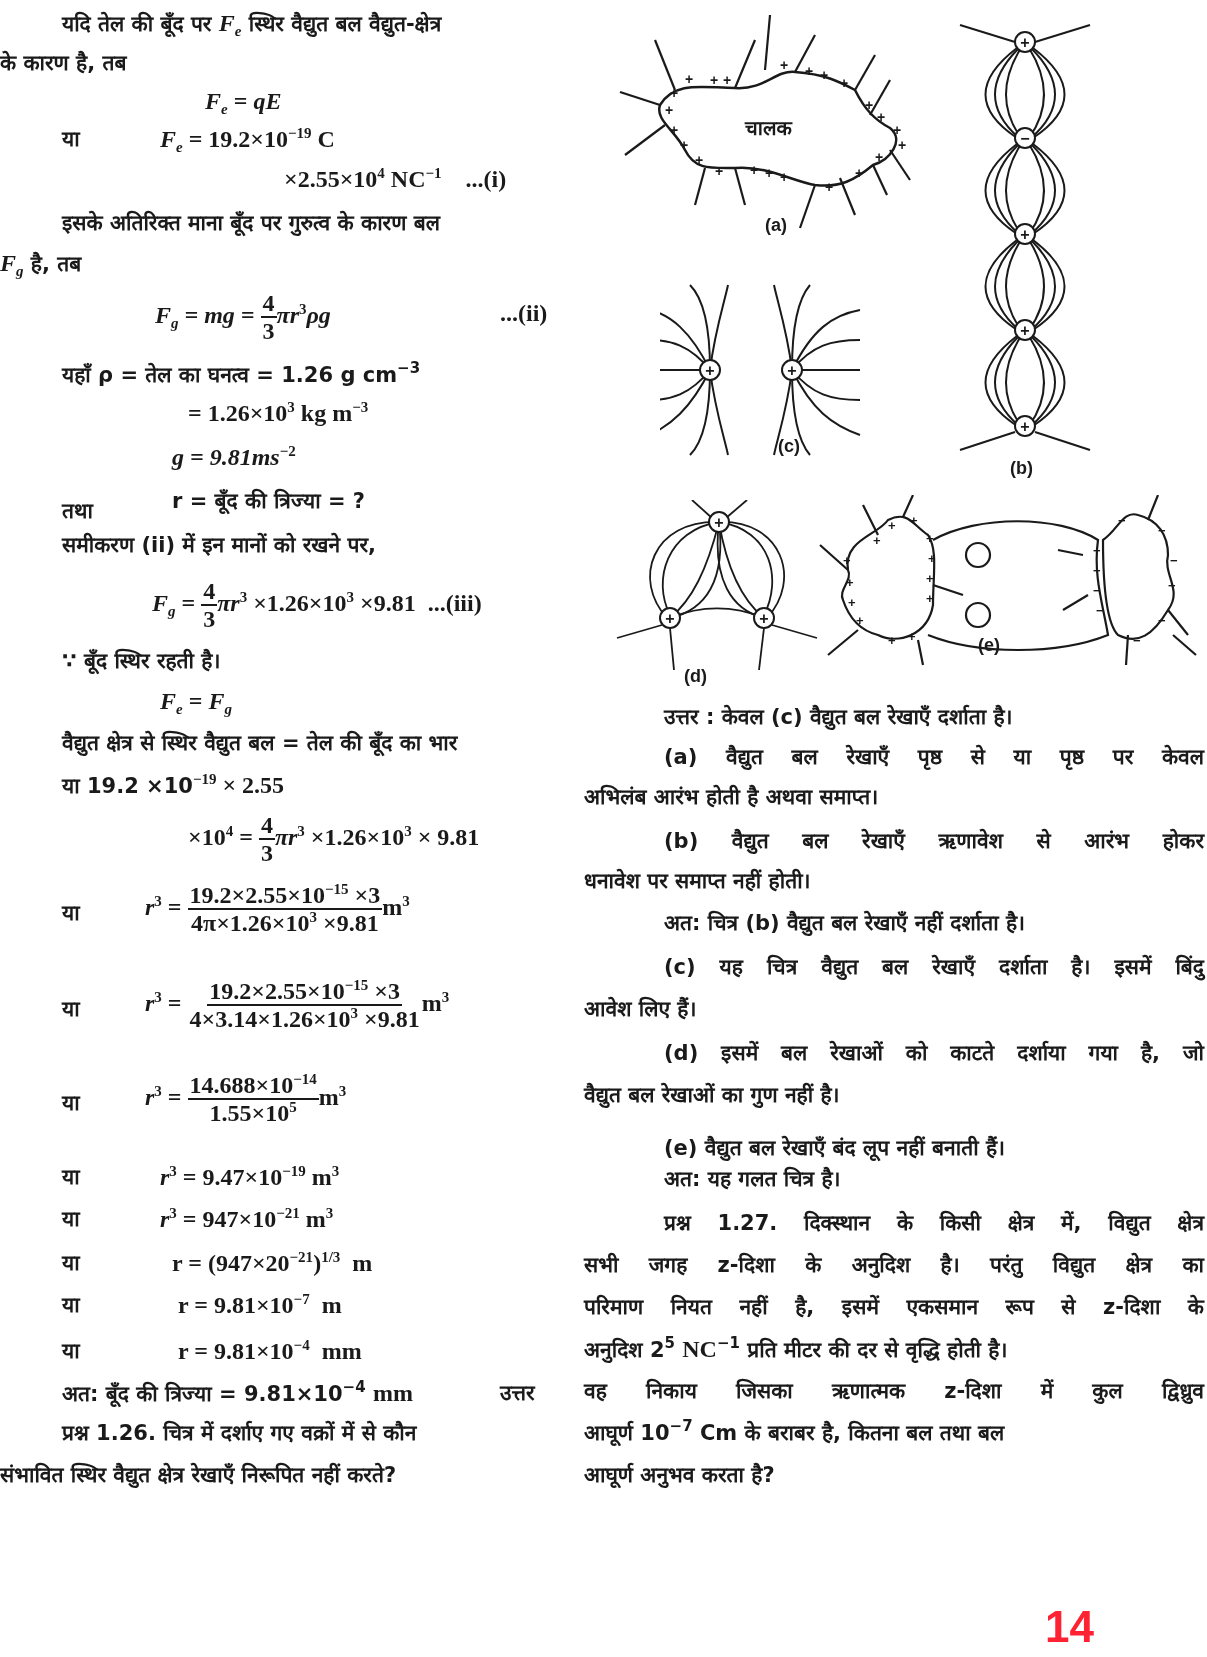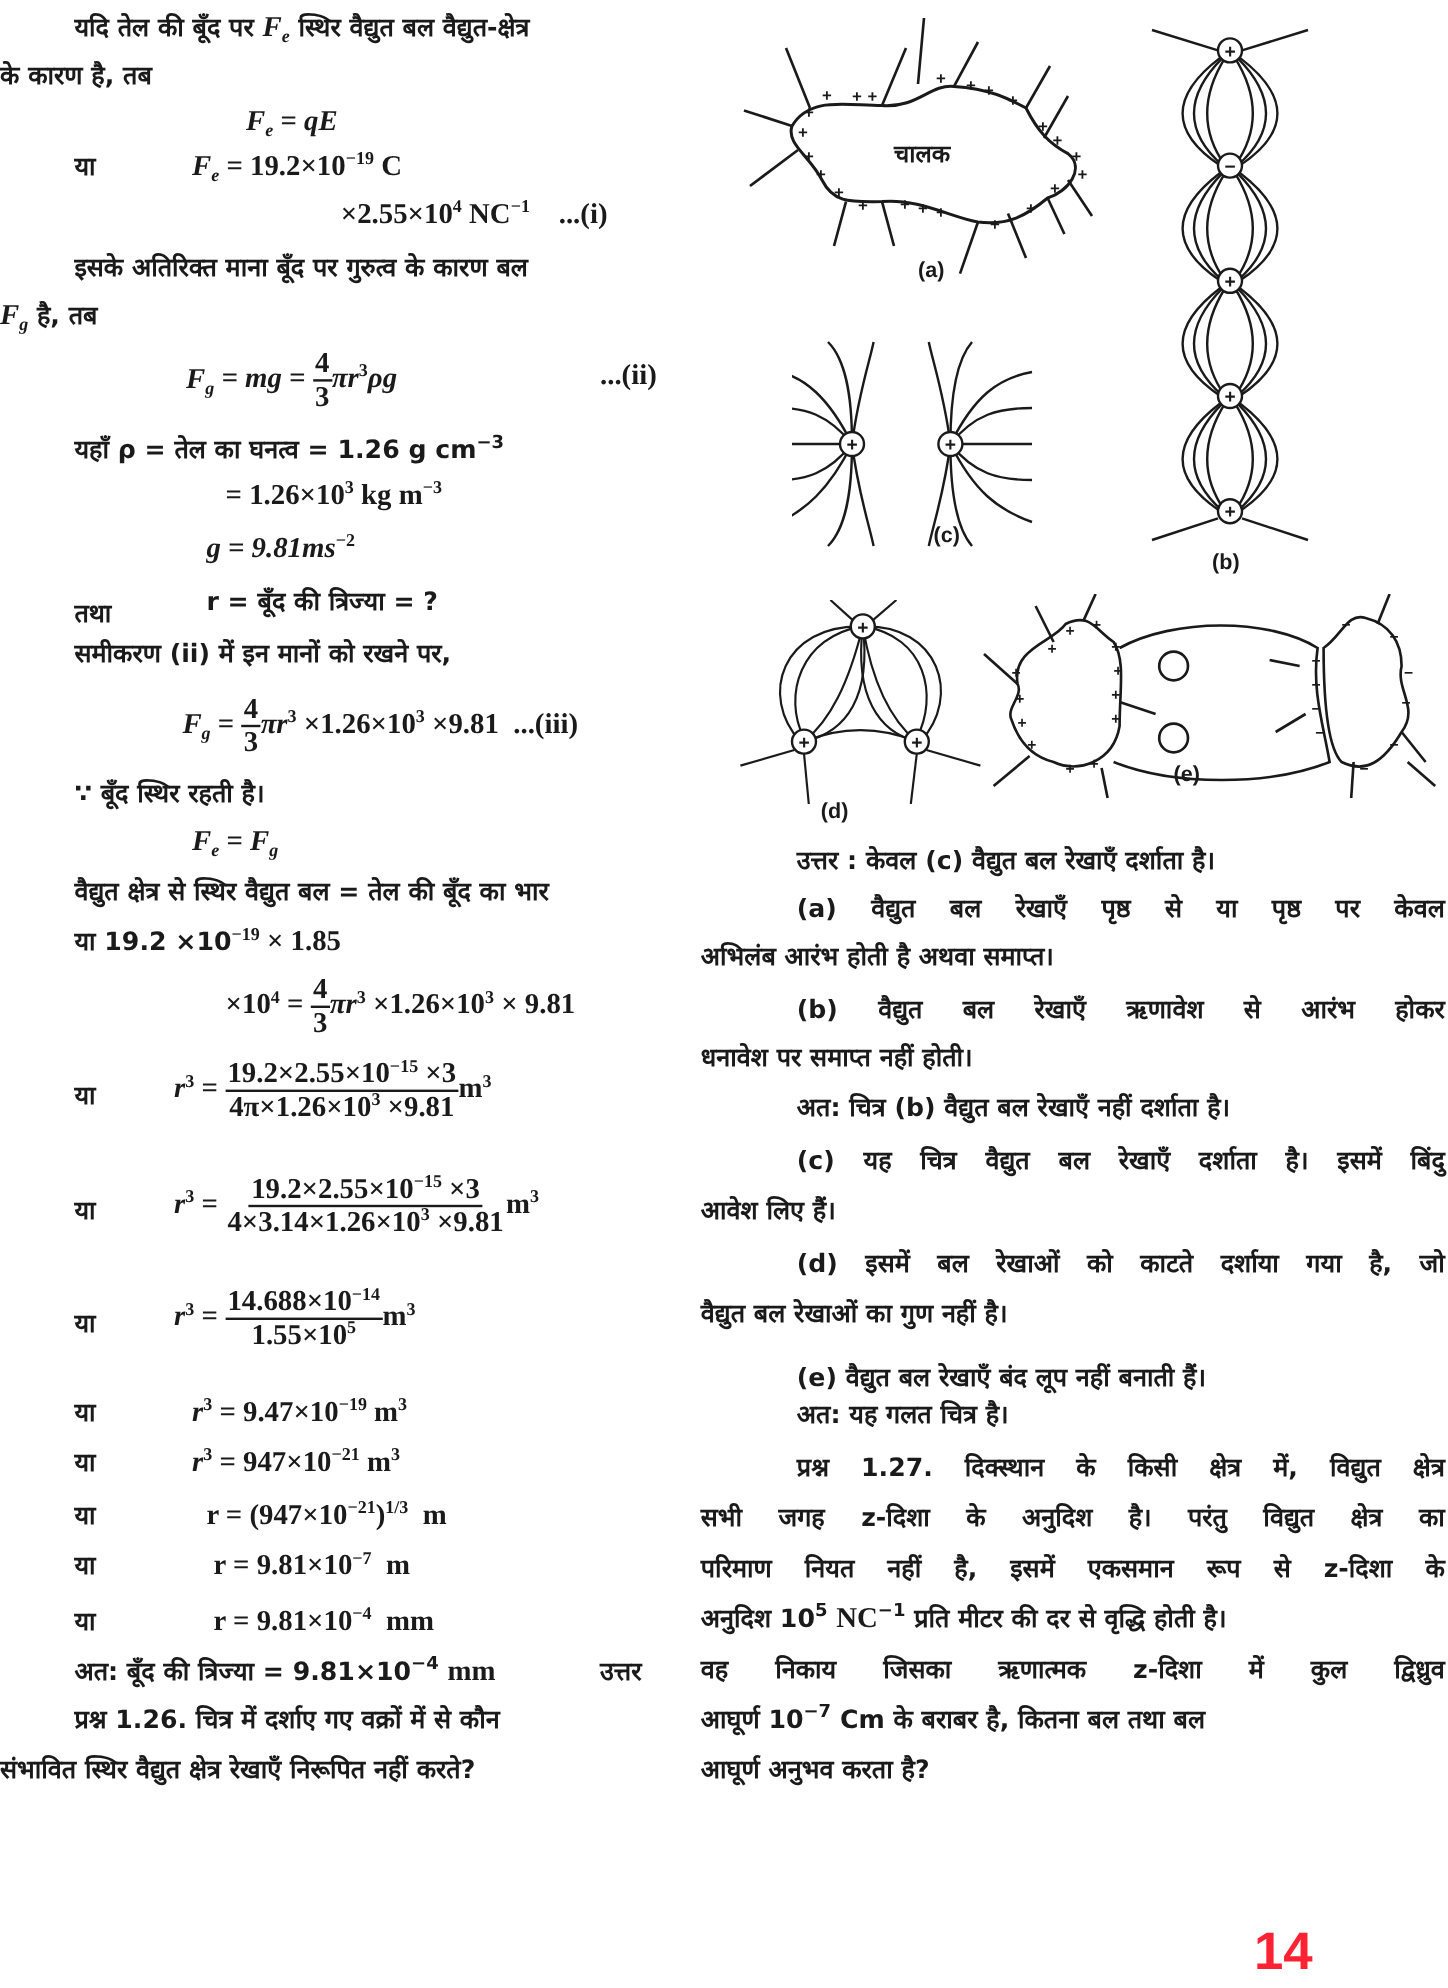--- a/index.html
+++ b/index.html
@@ -86,21 +86,21 @@
       </span><span class="mi">πr</span><sup>3</sup> <span>×1.26×10</span><sup>3</sup> <span>×9.81</span>
     <span style="margin-left:6px;">...(iii)</span>
   </div>
 
   <div class="ln hi" style="left:62px; top:646px;">∵  बूँद स्थिर रहती है।</div>
   <div class="ln m" style="left:160px; top:686px;">
     <span class="mi">F<sub>e</sub></span> <span>=</span> <span class="mi">F<sub>g</sub></span>
   </div>
   <div class="ln hi" style="left:62px; top:728px;">वैद्युत क्षेत्र से स्थिर वैद्युत बल = तेल की बूँद का भार</div>
   <div class="ln m" style="left:62px; top:770px;">
-    <span class="hi">या 19.2 ×10</span><sup>−19</sup> <span>× 1.85</span>
+    <span class="hi">या 19.2 ×10</span><sup>−19</sup> <span>× 2.55</span>
   </div>
   <div class="ln m" style="left:188px; top:812px;">
     <span>×10</span><sup>4</sup> <span>=</span>
     <span class="frac">
         <span class="num">4</span>
         <span class="den">3</span>
       </span><span class="mi">πr</span><sup>3</sup> <span>×1.26×10</span><sup>3</sup> <span>× 9.81</span>
   </div>
 
   <div class="ln hi" style="left:62px; top:898px;">या</div>
@@ -133,21 +133,21 @@
   <div class="ln hi" style="left:62px; top:1162px;">या</div>
   <div class="ln m" style="left:160px; top:1162px;">
     <span class="mi">r</span><sup>3</sup> <span>= 9.47×10</span><sup>−19</sup> m<sup>3</sup>
   </div>
   <div class="ln hi" style="left:62px; top:1204px;">या</div>
   <div class="ln m" style="left:160px; top:1204px;">
     <span class="mi">r</span><sup>3</sup> <span>= 947×10</span><sup>−21</sup> m<sup>3</sup>
   </div>
   <div class="ln hi" style="left:62px; top:1248px;">या</div>
   <div class="ln m" style="left:172px; top:1248px;">
-    <span>r = (947×10</span><sup>−21</sup><span>)</span><sup>1/3</sup>&nbsp; <span>m</span>
+    <span>r = (947×20</span><sup>−21</sup><span>)</span><sup>1/3</sup>&nbsp; <span>m</span>
   </div>
   <div class="ln hi" style="left:62px; top:1290px;">या</div>
   <div class="ln m" style="left:178px; top:1290px;">
     <span>r = 9.81×10</span><sup>−7</sup>&nbsp; <span>m</span>
   </div>
   <div class="ln hi" style="left:62px; top:1336px;">या</div>
   <div class="ln m" style="left:178px; top:1336px;">
     <span>r = 9.81×10</span><sup>−4</sup>&nbsp; <span>mm</span>
   </div>
 
@@ -374,21 +374,21 @@
   <div class="ln hi" style="left:-28px; top:994px;">आवेश लिए हैं।</div>
   <div class="ln hi just" style="left:52px; top:1038px; width:540px;">(d) इसमें बल रेखाओं को काटते दर्शाया गया है, जो</div>
   <div class="ln hi" style="left:-28px; top:1080px;">वैद्युत बल रेखाओं का गुण नहीं है।</div>
   <div class="ln hi" style="left:52px; top:1122px;margin-top:11px;">(e) वैद्युत बल रेखाएँ बंद लूप नहीं बनाती हैं।</div>
   <div class="ln hi" style="left:52px; top:1164px;">अत: यह गलत चित्र है।</div>
 
   <div class="ln hi just" style="left:52px; top:1208px; width:540px;">प्रश्न 1.27. दिक्स्थान के किसी क्षेत्र में, विद्युत क्षेत्र</div>
   <div class="ln hi just" style="left:-28px; top:1250px; width:620px;">सभी जगह z-दिशा के अनुदिश है। परंतु विद्युत क्षेत्र का</div>
   <div class="ln hi just" style="left:-28px; top:1292px; width:620px;">परिमाण नियत नहीं है, इसमें एकसमान रूप से z-दिशा के</div>
   <div class="ln hi" style="left:-28px; top:1334px;">
-    <span>अनुदिश 10</span><sup>5</sup>
+    <span>अनुदिश 2</span><sup>5</sup>
     <span class="m">NC</span><sup>−1</sup>
     <span>प्रति मीटर की दर से वृद्धि होती है।</span>
   </div>
   <div class="ln hi just" style="left:-28px; top:1376px; width:620px;">वह निकाय जिसका ऋणात्मक z-दिशा में कुल द्विध्रुव</div>
   <div class="ln hi" style="left:-28px; top:1418px;">
     <span>आघूर्ण 10</span><sup>−7</sup>
     <span>Cm के बराबर है, कितना बल तथा बल</span>
   </div>
   <div class="ln hi" style="left:-28px; top:1460px;">आघूर्ण अनुभव करता है?</div>
 </div>

